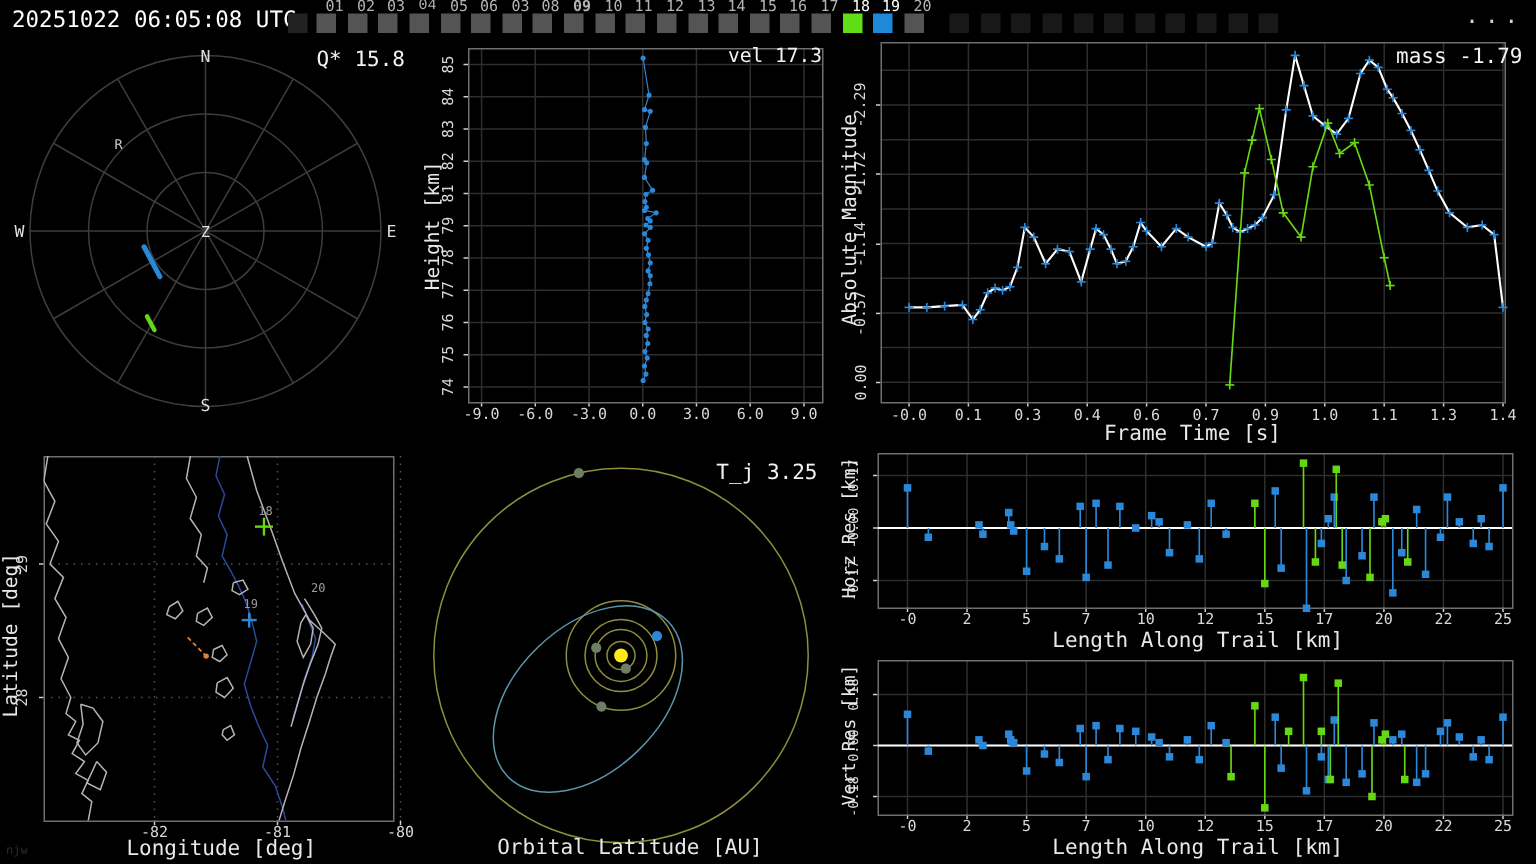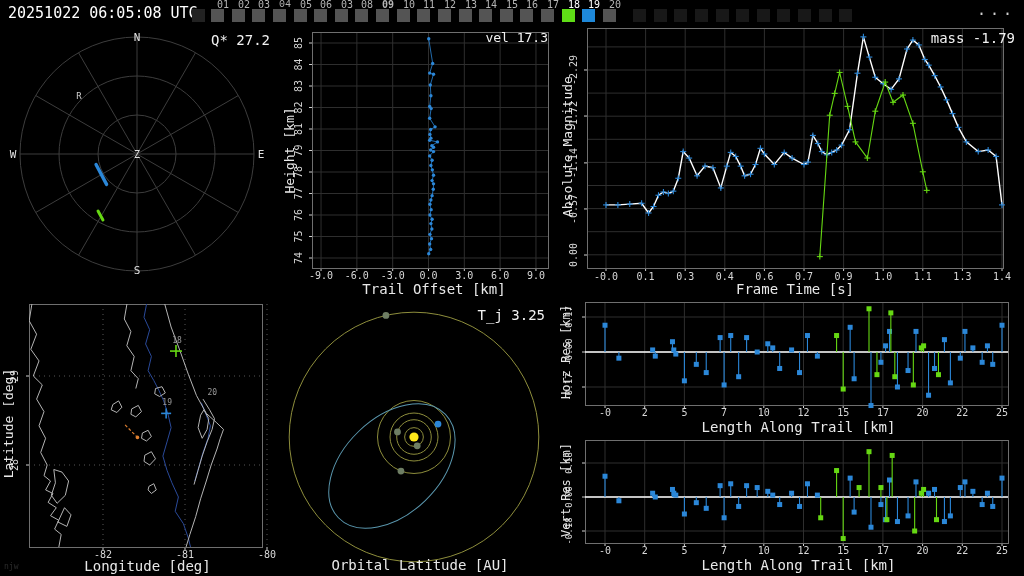--- a/index.html
+++ b/index.html
@@ -120,21 +120,21 @@
         <line x1="238.32497224277932" y1="70.5" x2="35.675027757220676" y2="187.5" stroke="#3d3d3d"></line>
         <text x="137" y="16" font-size="11" fill="#e0e0e0" text-anchor="middle">N</text>
         <text x="137" y="249" font-size="11" fill="#e0e0e0" text-anchor="middle">S</text>
         <text x="13" y="133" font-size="11" fill="#e0e0e0" text-anchor="middle">W</text>
         <text x="261" y="133" font-size="11" fill="#e0e0e0" text-anchor="middle">E</text>
         <text x="137" y="133" font-size="10" fill="#e0e0e0" text-anchor="middle">Z</text>
         <text x="78.968" y="74.01" font-size="9" fill="#cccccc" text-anchor="middle">R</text>
         <line x1="96.05000000000001" y1="139.53" x2="106.58" y2="159.42000000000002" stroke="#2b87d8" stroke-width="3.4" stroke-linecap="round"></line>
         <line x1="98.03899999999999" y1="185.97899999999998" x2="102.953" y2="194.988" stroke="#66d813" stroke-width="3" stroke-linecap="round"></line>
       </svg>
-    <div class="badge">Q* 27.2</div>
+    <div class="badge">Q* 15.8</div>
   </div>
 
   <div class="panel" id="p-trail">
     <svg id="svg-trail" width="280" height="275">
         <line x1="41.040000000000006" y1="7" x2="41.040000000000006" y2="243" stroke="#2e2e2e"></line>
         <line x1="41.040000000000006" y1="243" x2="41.040000000000006" y2="246" stroke="#cfcfcf"></line>
         <text x="41.040000000000006" y="254" font-size="10" fill="#d8d8d8" text-anchor="middle">-9.0</text>
         <line x1="76.86" y1="7" x2="76.86" y2="243" stroke="#2e2e2e"></line>
         <line x1="76.86" y1="243" x2="76.86" y2="246" stroke="#cfcfcf"></line>
         <text x="76.86" y="254" font-size="10" fill="#d8d8d8" text-anchor="middle">-6.0</text>
@@ -223,21 +223,20 @@
         <circle cx="152.082" cy="194.30000000000007" r="1.7" fill="#2b87d8"></circle>
         <circle cx="150.888" cy="198.60000000000014" r="1.7" fill="#2b87d8"></circle>
         <circle cx="151.8432" cy="203.97500000000014" r="1.7" fill="#2b87d8"></circle>
         <circle cx="149.9328" cy="209.35000000000014" r="1.7" fill="#2b87d8"></circle>
         <circle cx="151.485" cy="213.64999999999986" r="1.7" fill="#2b87d8"></circle>
         <circle cx="149.694" cy="219.02499999999986" r="1.7" fill="#2b87d8"></circle>
         <circle cx="150.6492" cy="224.39999999999986" r="1.7" fill="#2b87d8"></circle>
         <circle cx="148.7388" cy="228.69999999999993" r="1.7" fill="#2b87d8"></circle>
       </svg>
     <div class="badge">vel 17.3</div>
-    <div class="xtitle">Trail Offset [km]</div>
     <div class="ytitle">Height [km]</div>
   </div>
 
   <div class="panel" id="p-mass">
     <svg id="svg-mass" width="464" height="275">
         <line x1="27" y1="21.9" x2="443" y2="21.9" stroke="#2e2e2e"></line>
         <line x1="27" y1="45" x2="443" y2="45" stroke="#2e2e2e"></line>
         <line x1="27" y1="68.1" x2="443" y2="68.1" stroke="#2e2e2e"></line>
         <line x1="27" y1="91.20000000000002" x2="443" y2="91.20000000000002" stroke="#2e2e2e"></line>
         <line x1="27" y1="114.30000000000001" x2="443" y2="114.30000000000001" stroke="#2e2e2e"></line>

